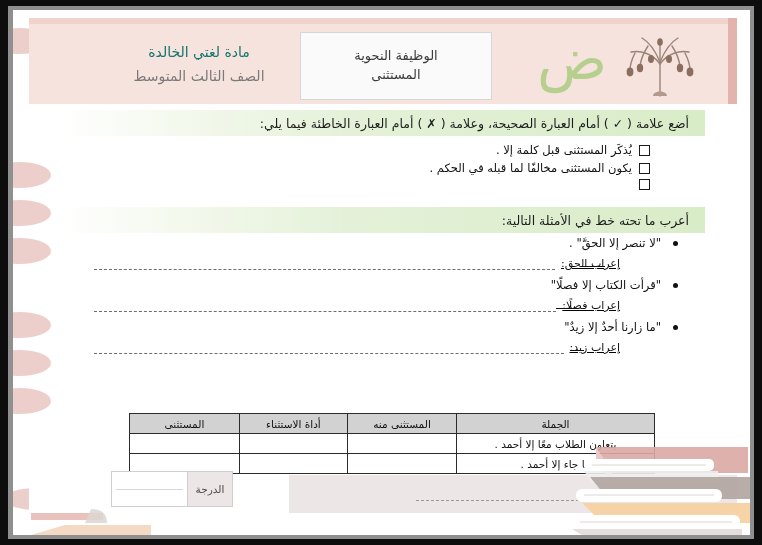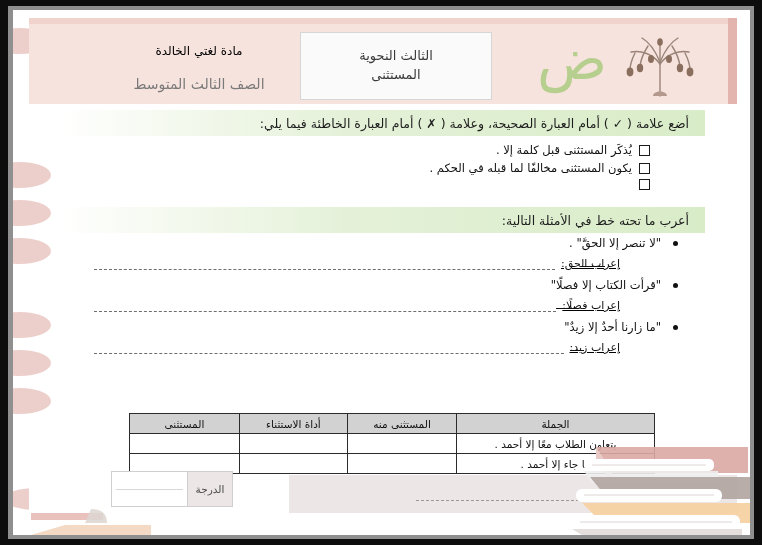--- a/index.html
+++ b/index.html
@@ -86,23 +86,23 @@
 
   
   #subject-block {
     position: absolute;
     left: 80px; top: 26px;
     width: 180px;
     text-align: center;
     color: #4a4a4a;
   }
   #subject-name {
-    font-size: 12px;
-    color: #000000;
-    margin-bottom: 18px;
+    font-size: 14px;
+    color: #0f766e;
+    margin-bottom: 8px;
   }
   #subject-grade {
     font-size: 14px;
     color: #7a7a7a;
   }
 
   
   #logo-zone {
     position: absolute;
     right: 12px; top: 8px;
@@ -335,21 +335,21 @@
     <div id="header-band">
       <div id="header-top-stripe"></div>
       <div id="header-right-stripe"></div>
 
       <div id="subject-block">
         <div id="subject-name">مادة لغتي الخالدة</div>
         <div id="subject-grade">الصف الثالث المتوسط</div>
       </div>
 
       <div id="title-box">
-        <div class="t-line">الثالث النحوية</div>
+        <div class="t-line">الوظيفة النحوية</div>
         <div class="t-line">المستثنى</div>
       </div>
 
       <div id="logo-zone">
         <div id="logo-letter">ض</div>
         <svg id="logo-tree" width="118" height="70" viewBox="0 0 118 70">
           <g stroke="#9a8478" stroke-width="1.4" fill="none" stroke-linecap="round">
             <path d="M59 68 L59 34"></path>
             <path d="M59 36 C52 26 40 22 30 24"></path>
             <path d="M59 36 C66 26 78 22 88 24"></path>

